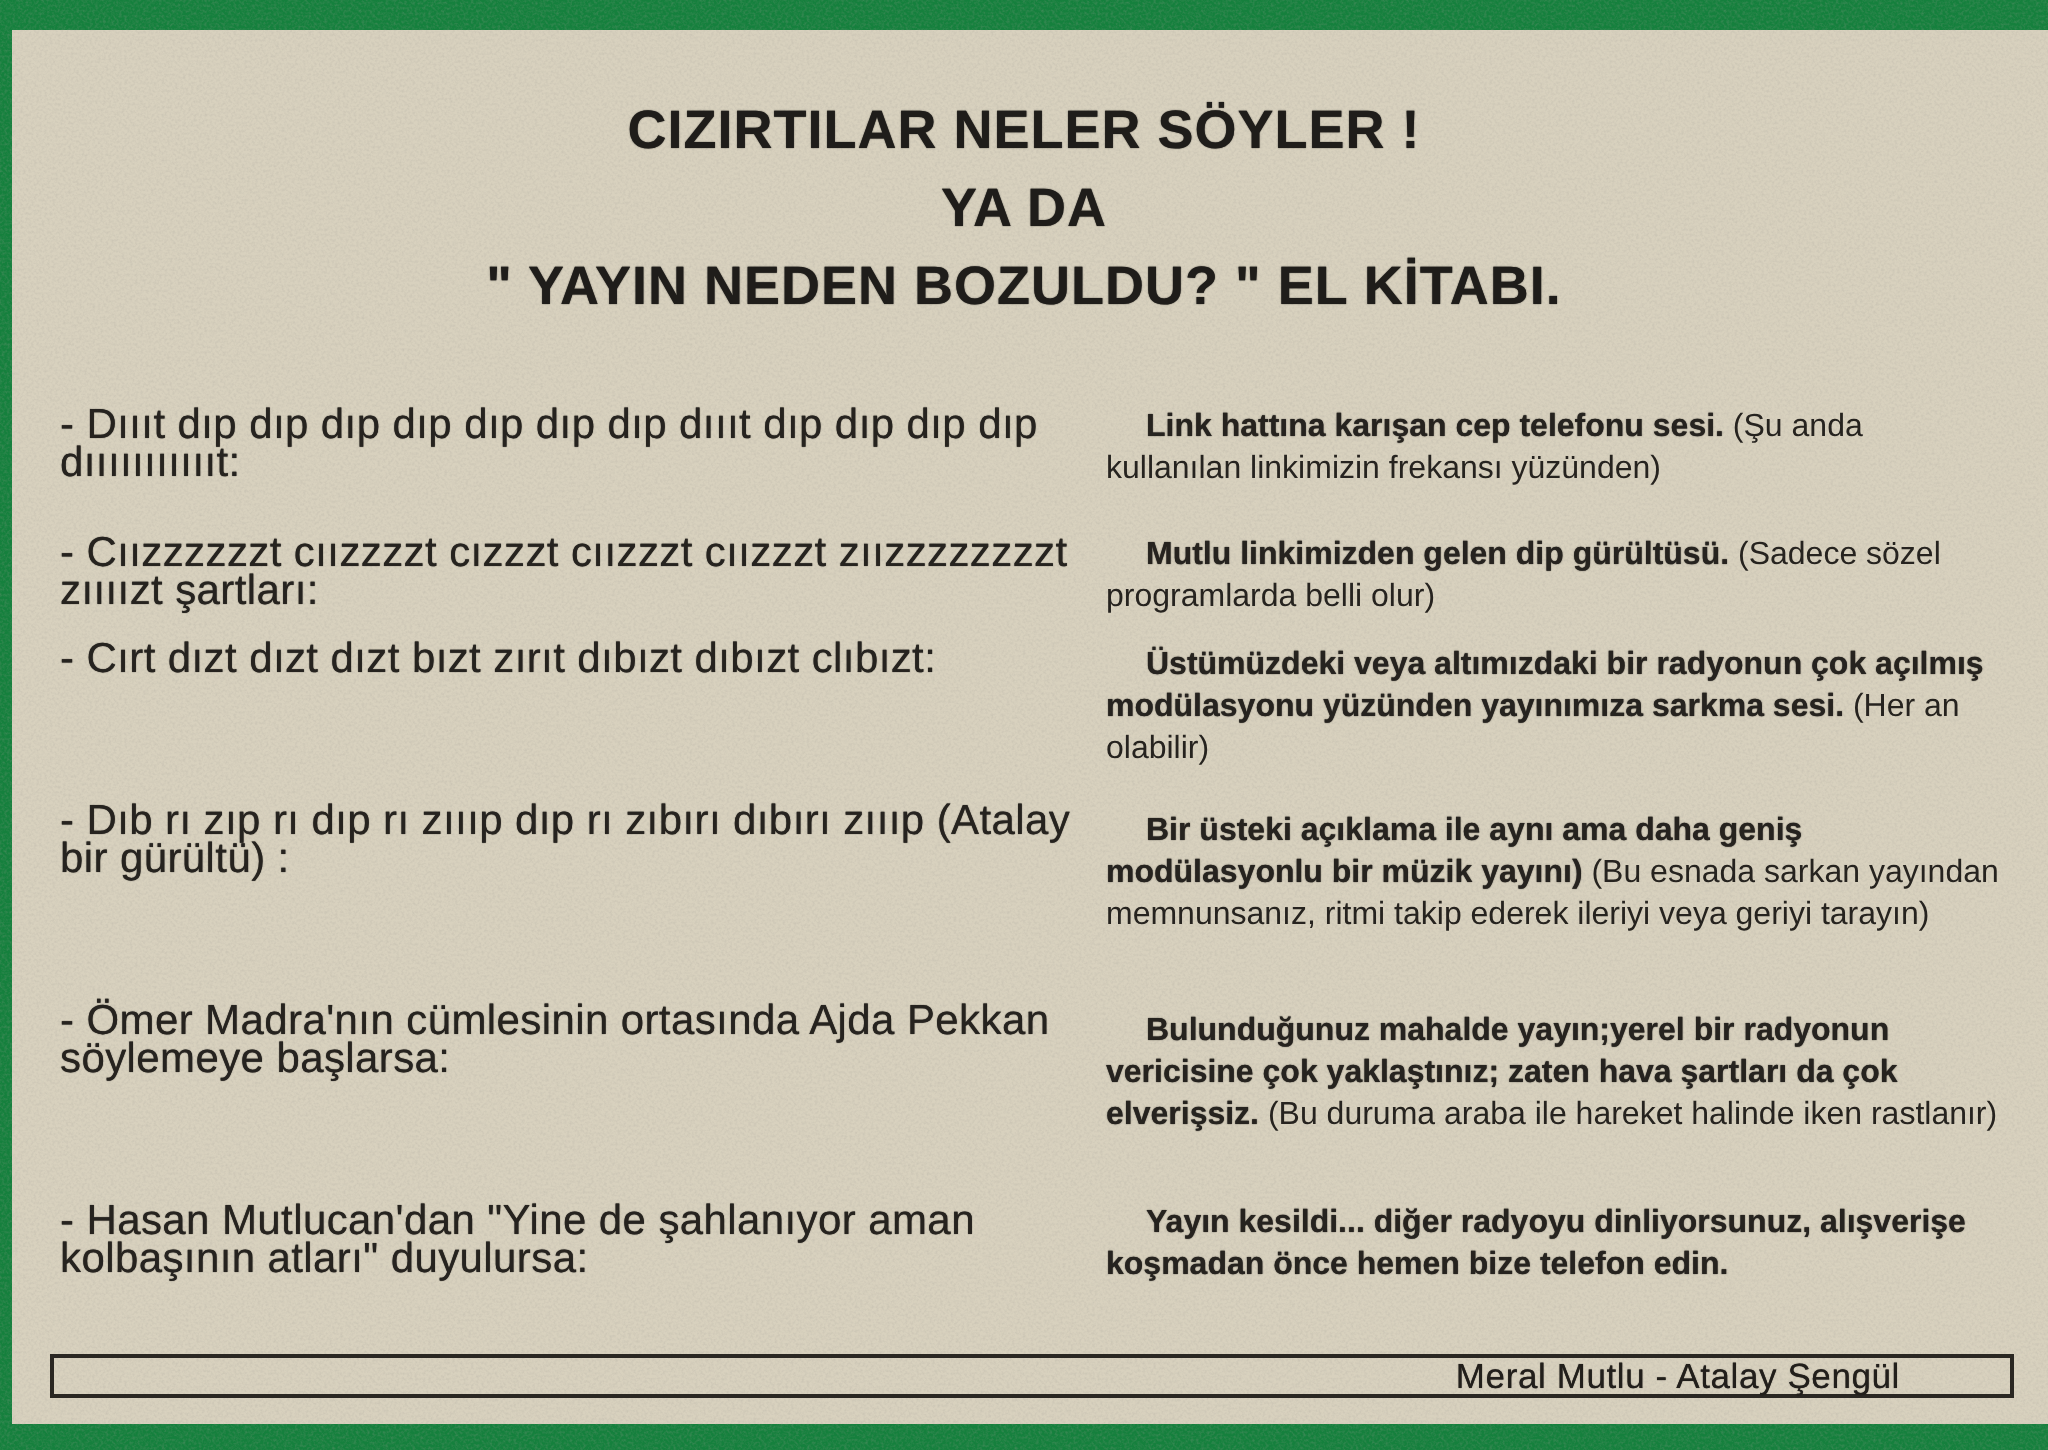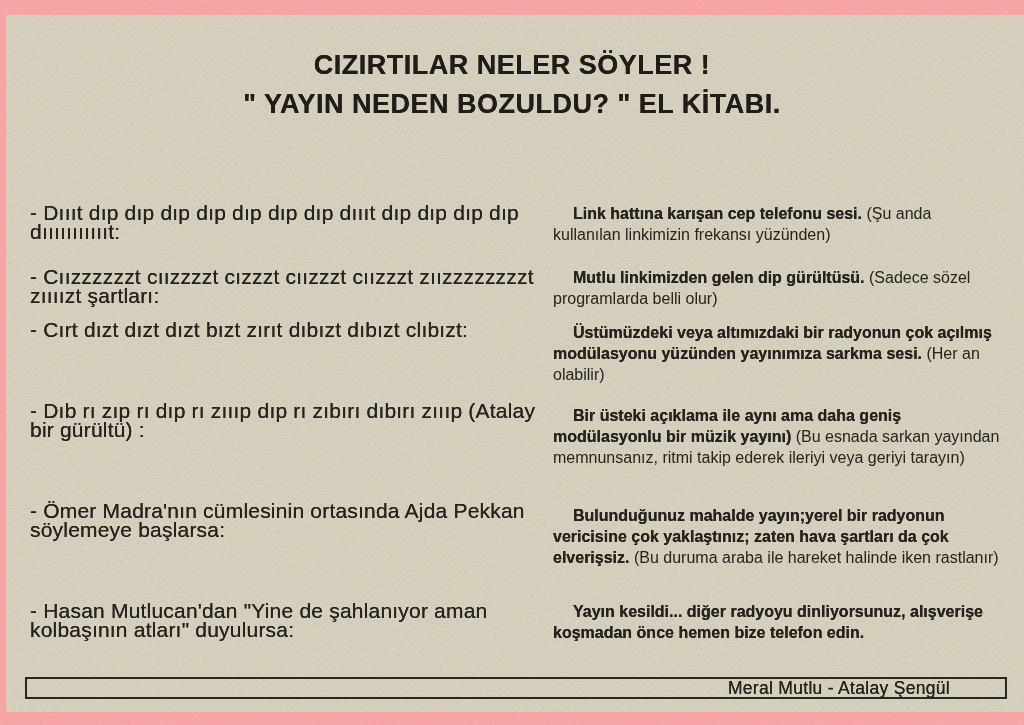--- a/index.html
+++ b/index.html
@@ -6,21 +6,21 @@
     margin: 0;
     padding: 0;
     background: #ece1c2;
     font-family: "Liberation Sans", sans-serif;
   }
   #page {
     position: relative;
     width: 1024px;
     height: 725px;
     overflow: hidden;
-    background: #fca5a5;
+    background: #15803d;
   }
   
   #scan-area {
     position: absolute;
     left: 6px; top: 15px;
     width: 1018px; height: 697px;
     background: #d8d1be;
   }
   #noise-svg {
     position: absolute;
@@ -107,20 +107,21 @@
                 0 0 0 0 0.32
                 0.9 0 0 0 -0.35"></feColorMatrix>
     </filter>
     <rect x="6" y="15" width="1018" height="697" filter="url(#grain)" opacity="0.55"></rect>
   </svg>
 
   <div class="content">
 
     <div class="title-block">
       <div>CIZIRTILAR NELER SÖYLER !</div>
+      <div>YA DA</div>
       <div>" YAYIN NEDEN BOZULDU? "  EL KİTABI.</div>
     </div>
 
     <div class="row" id="row-1">
       <div class="sound-col">- Dıııt dıp dıp dıp dıp dıp dıp dıp dıııt dıp dıp dıp dıp dıııııııııııt:</div>
       <div class="meaning-col"><span class="bold">Link hattına karışan cep  telefonu sesi.</span><span> (Şu anda kullanılan linkimizin frekansı yüzünden)</span></div>
     </div>
 
     <div class="row" id="row-2">
       <div class="sound-col">- Cıızzzzzzt cıızzzzt cızzzt cıızzzt cıızzzt zıızzzzzzzzt zıııızt şartları:</div>

